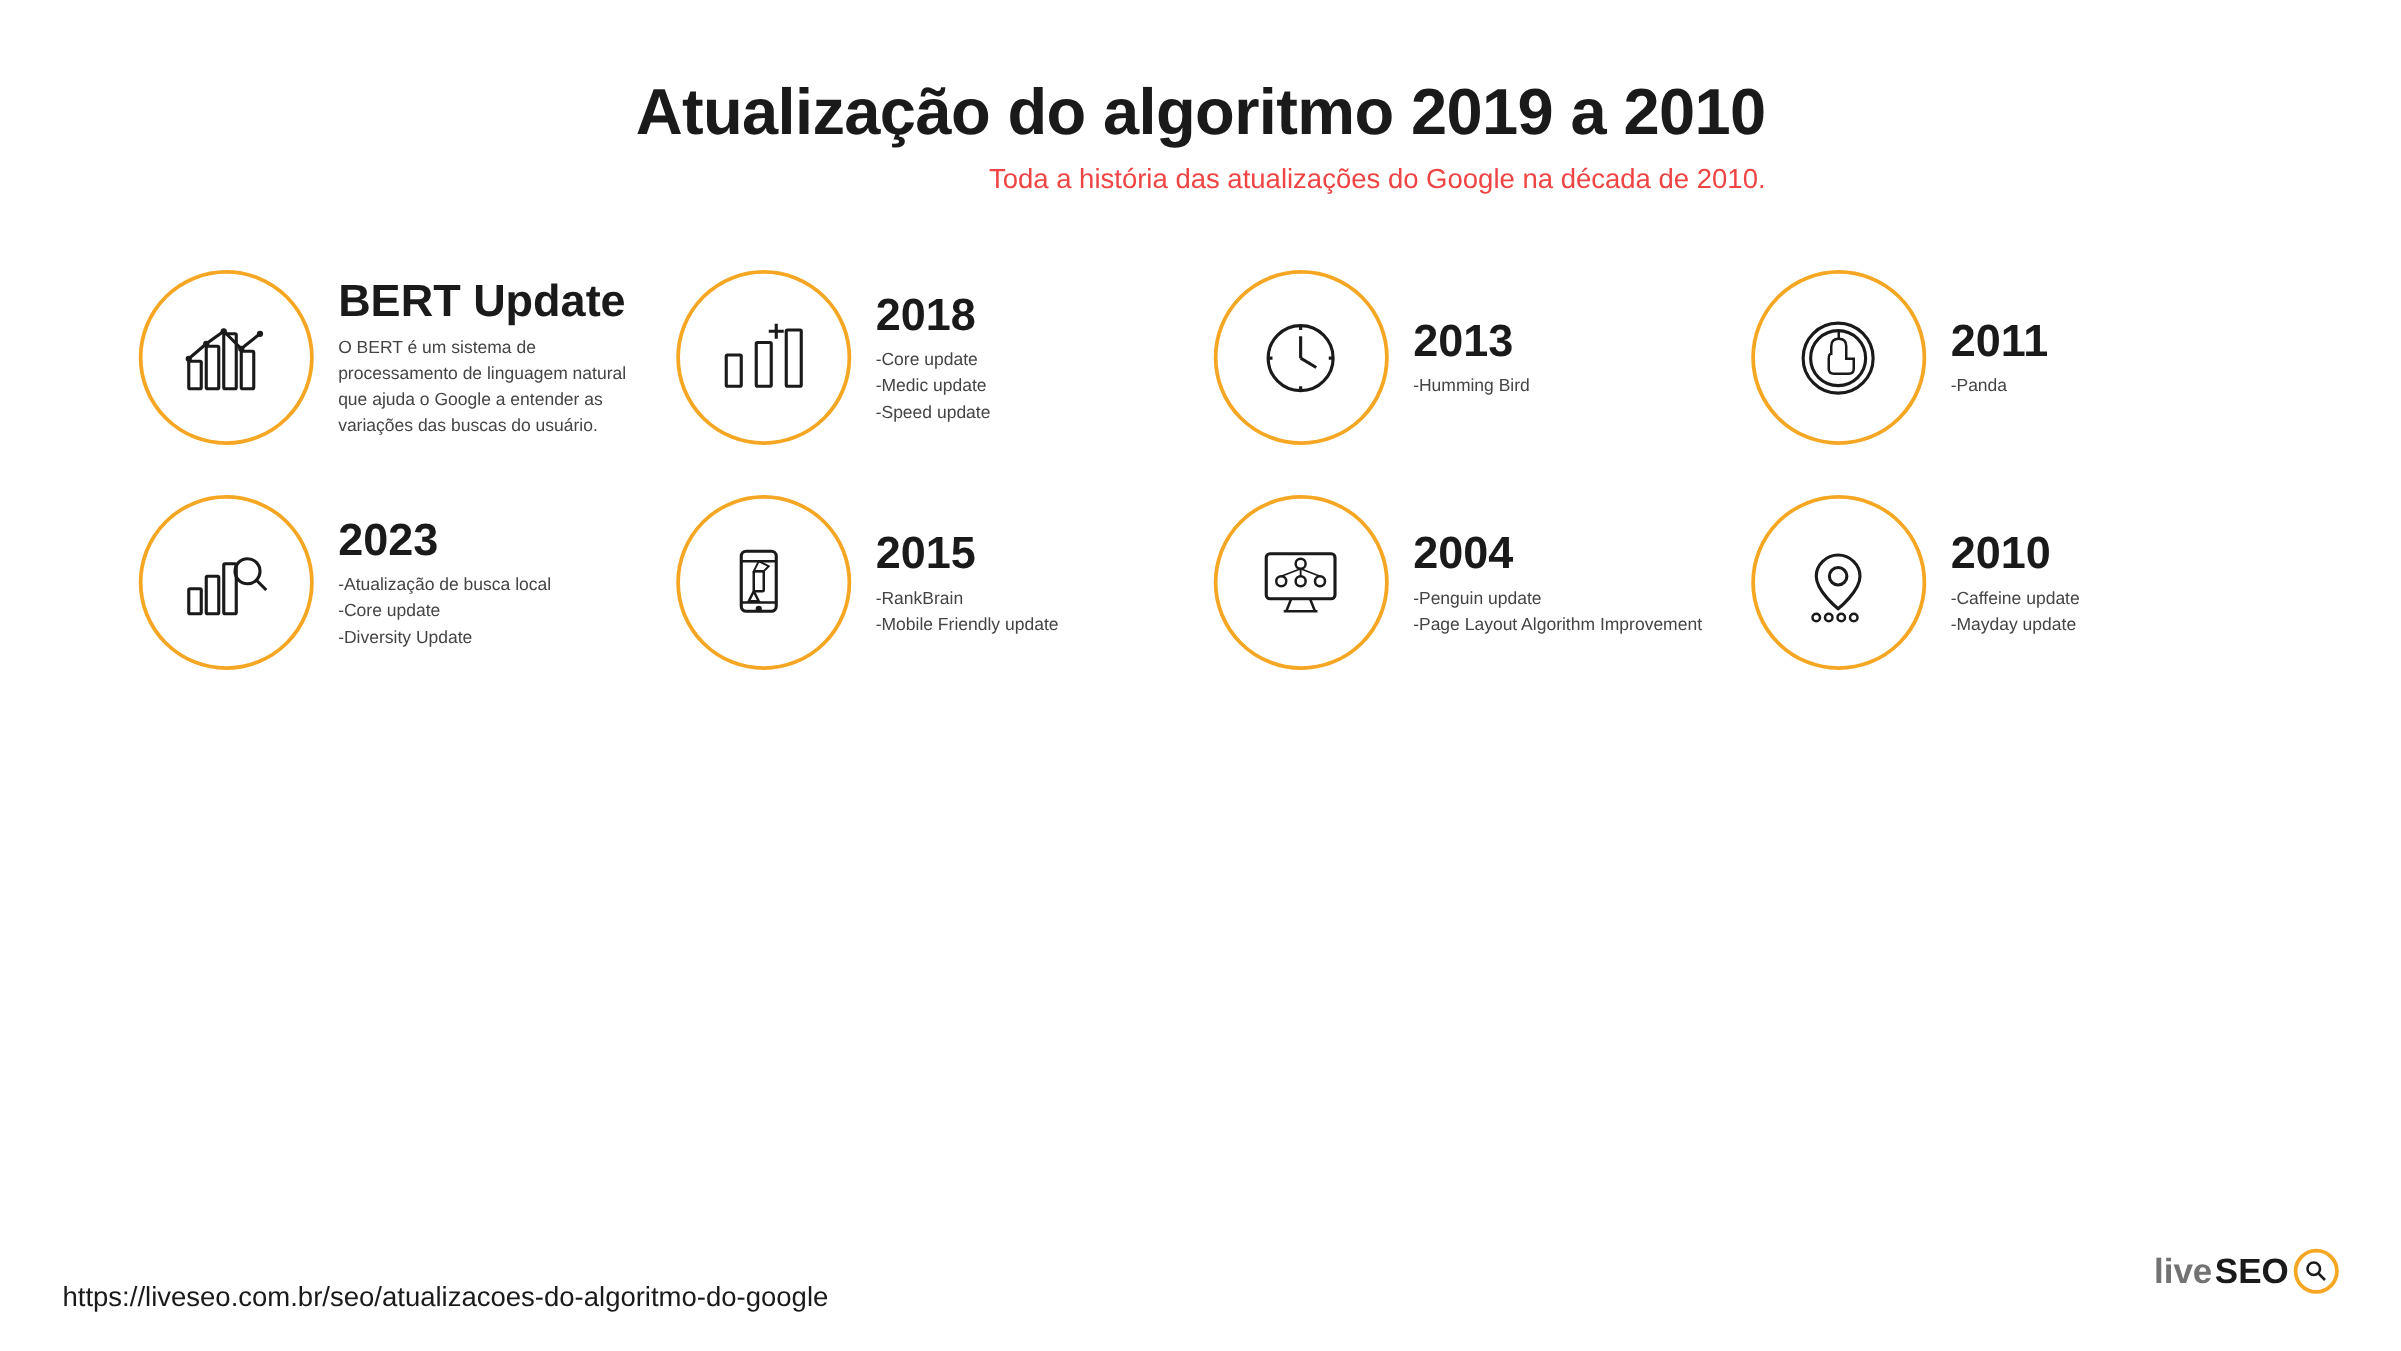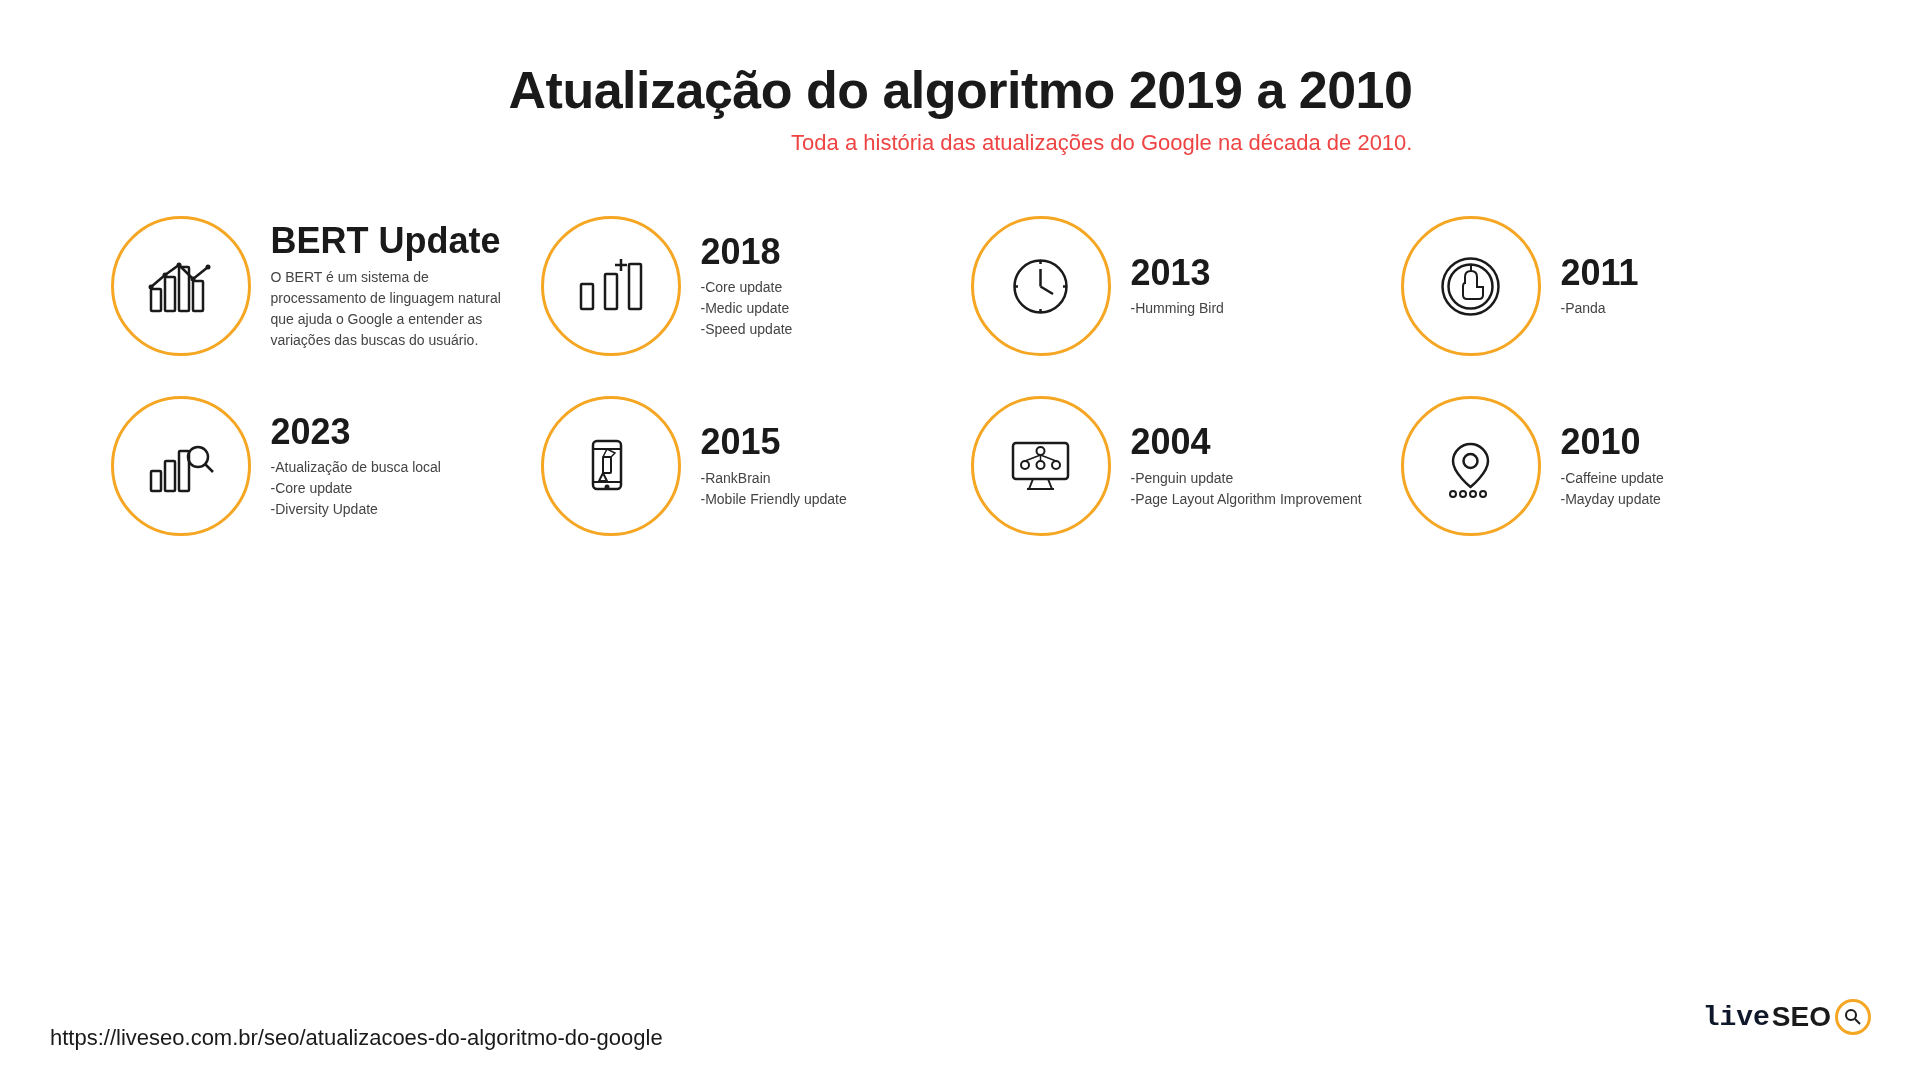--- a/index.html
+++ b/index.html
@@ -112,22 +112,21 @@
     .logo {
       font-size: 28px;
       font-weight: 700;
       color: #1a1a1a;
       display: flex;
       align-items: center;
       gap: 2px;
     }
 
     .logo span.live {
-      color: #0f172a;
-      font-family: Liberation Mono, monospace;
+      color: #737373;
     }
 
     .logo span.seo {
       color: #1a1a1a;
     }
 
     .logo-circle {
       width: 36px;
       height: 36px;
       border: 3px solid #f5a623;

